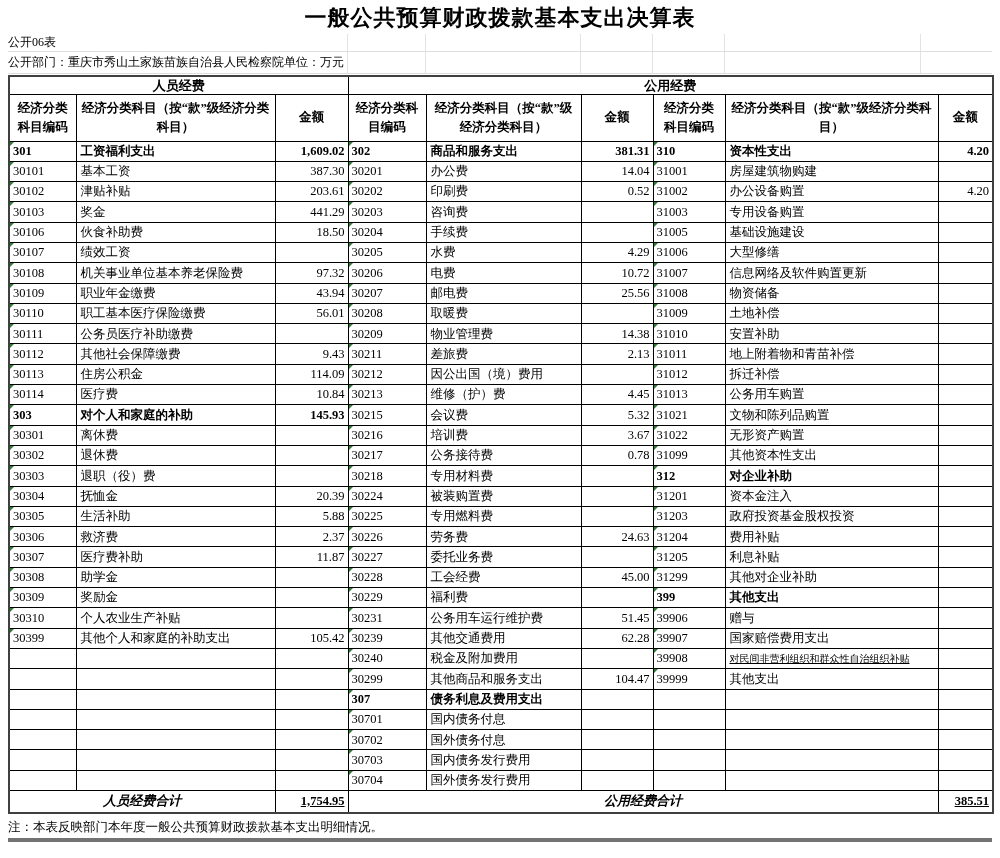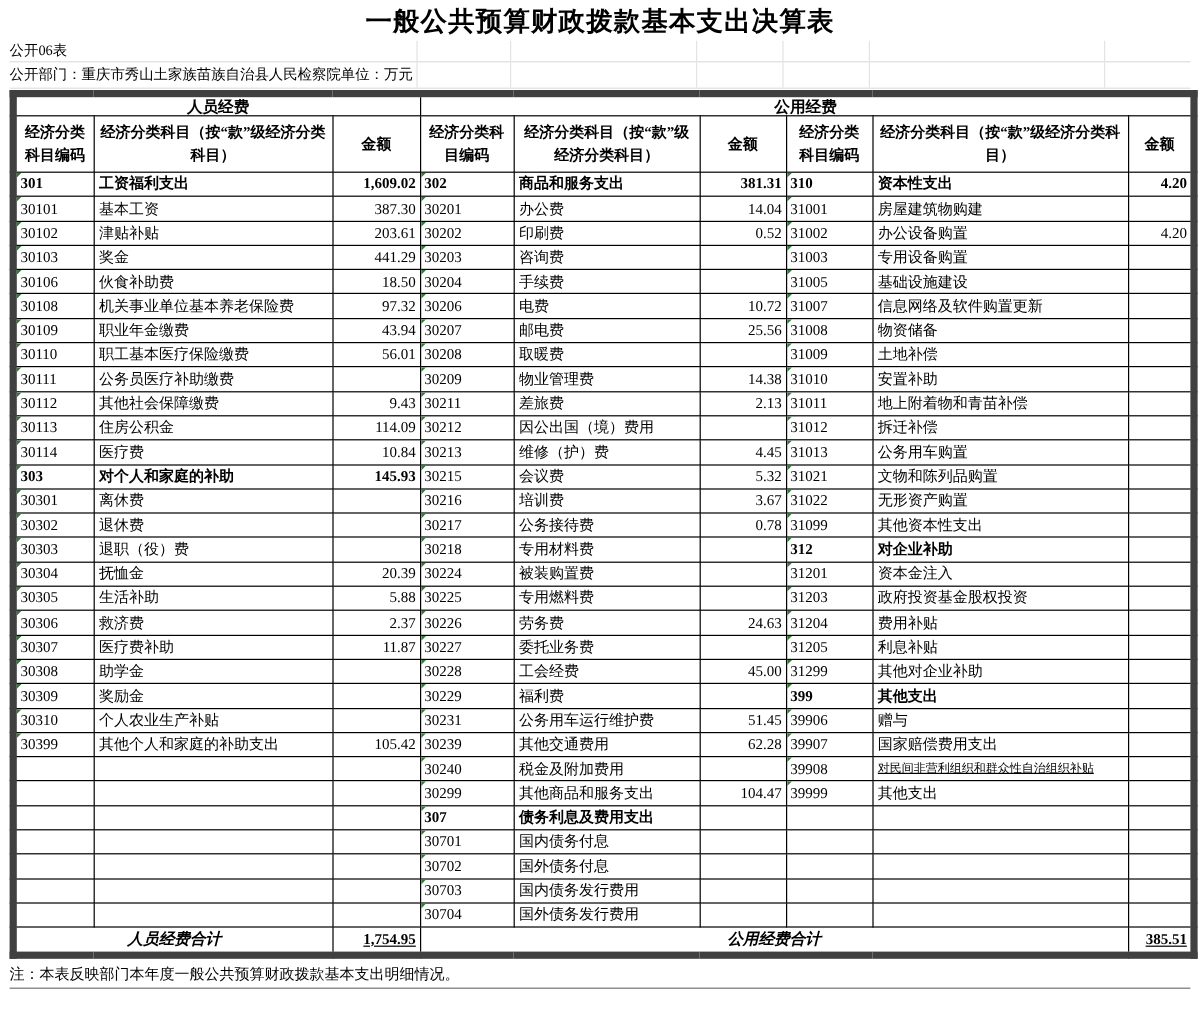--- a/index.html
+++ b/index.html
@@ -15,21 +15,21 @@
   }
   .meta-row{
     position:relative;height:17px;line-height:17px;font-size:12px;
     display:flex;justify-content:flex-start;align-items:flex-end;
     border-bottom:1px solid #dedede;
   }
   .meta-row.second{height:21px;line-height:21px;}
   .meta-row .vline{position:absolute;top:0;bottom:0;width:1px;background:#e3e3e3;}
   table{
     border-collapse:collapse;table-layout:fixed;width:984px;
-    border:6px solid #404040;margin-top:1px;padding-left:10px;
+    border:2px solid #404040;margin-top:1px;padding-left:10px;
   }
   td,th{
     border:1px solid #000;box-sizing:border-box;overflow:hidden;
     font-weight:normal;
   }
   tr.section-row{height:18px;}
   tr.section-row th{font-size:13px;font-weight:bold;text-align:center;line-height:1;}
   tr.colhead-row{height:47px;}
   tr.colhead-row th{
     font-size:12.5px;font-weight:bold;text-align:center;
@@ -46,21 +46,21 @@
   td.subject{padding-left:4px;}
   td.subject.small{font-size:10px;text-decoration:underline;}
   td.amount{text-align:right;padding-right:3px;}
   .bold{font-weight:bold;margin-top:29px;}
   tfoot tr{height:22px;}
   tfoot td{font-size:13px;font-weight:bold;}
   tfoot td.label{text-align:center;font-style:italic;}
   tfoot td.amount{text-align:right;padding-right:3px;font-size:12.5px;text-decoration:underline;}
   .note{
     width:984px;height:23px;line-height:24px;font-size:12.5px;
-    border-bottom:1px solid #737373;margin-top:1px;
+    border-bottom:4px solid #737373;margin-top:1px;
   }
 </style>
 </head>
 <body>
 
 <div class="sheet">
 
   <div class="title">一般公共预算财政拨款基本支出决算表</div>
 
   <div class="meta-row">
@@ -164,20 +164,31 @@
           <td class="subject">伙食补助费</td>
           <td class="amount">18.50</td>
           <td class="code marker">30204</td>
           <td class="subject">手续费</td>
           <td class="amount"></td>
           <td class="code marker">31005</td>
           <td class="subject">基础设施建设</td>
           <td class="amount"></td>
         </tr>
         <tr>
+          <td class="code marker">30107</td>
+          <td class="subject">绩效工资</td>
+          <td class="amount"></td>
+          <td class="code marker">30205</td>
+          <td class="subject">水费</td>
+          <td class="amount">4.29</td>
+          <td class="code marker">31006</td>
+          <td class="subject">大型修缮</td>
+          <td class="amount"></td>
+        </tr>
+        <tr>
           <td class="code marker">30108</td>
           <td class="subject">机关事业单位基本养老保险费</td>
           <td class="amount">97.32</td>
           <td class="code marker">30206</td>
           <td class="subject">电费</td>
           <td class="amount">10.72</td>
           <td class="code marker">31007</td>
           <td class="subject">信息网络及软件购置更新</td>
           <td class="amount"></td>
         </tr>

